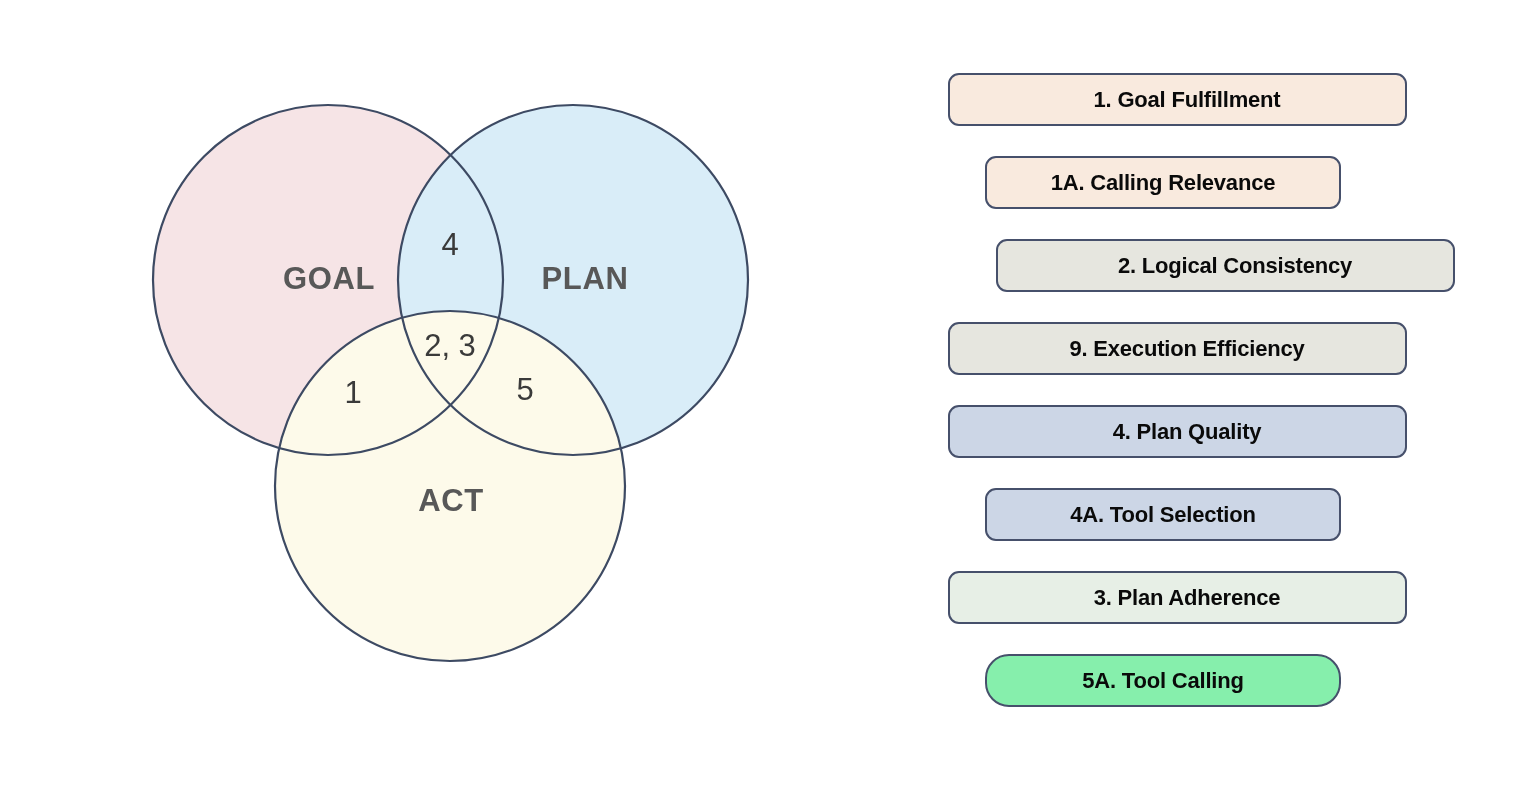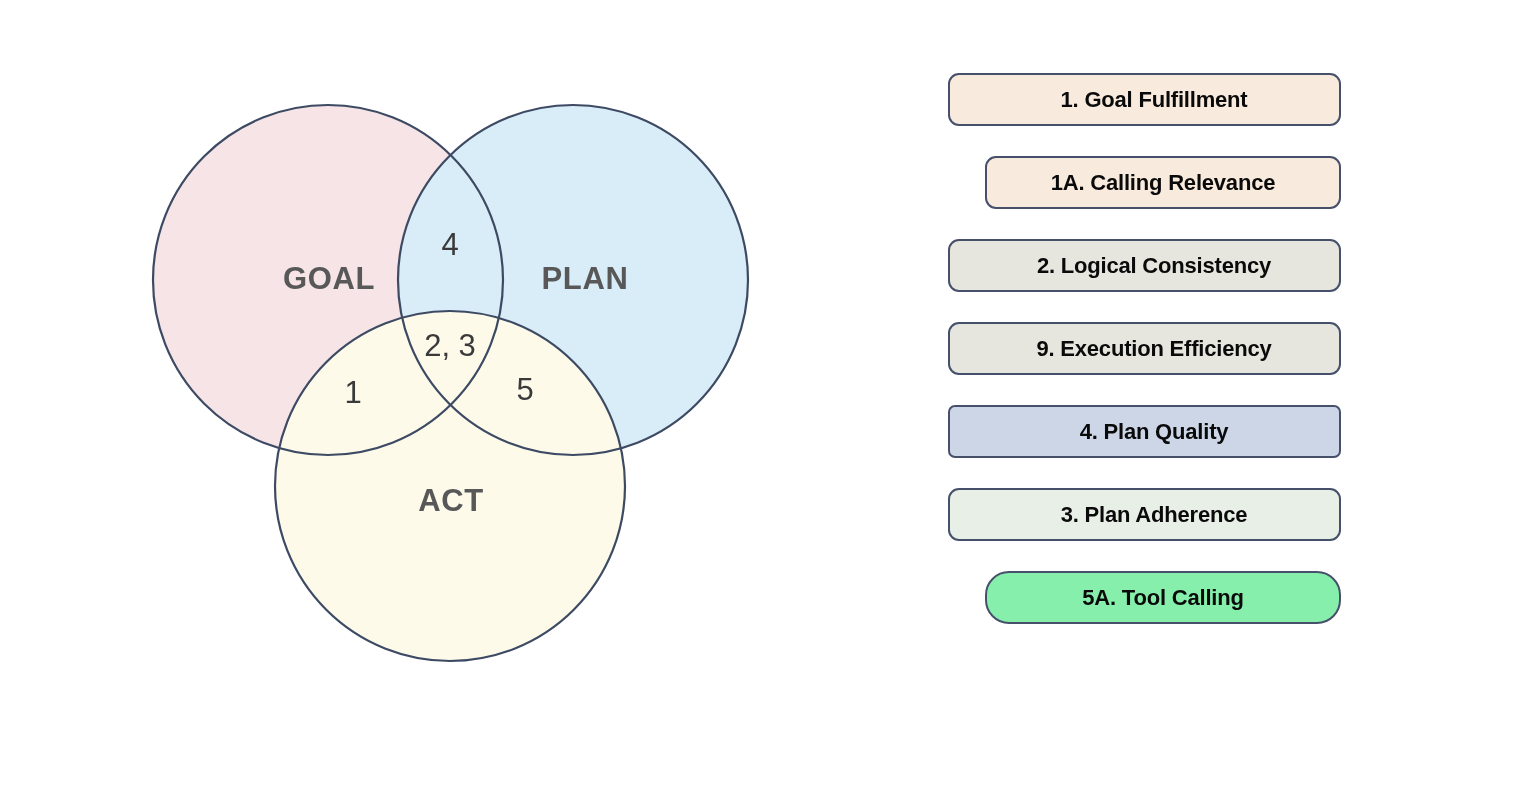--- a/index.html
+++ b/index.html
@@ -62,21 +62,21 @@
     border-radius: 11px;
     display: flex;
     align-items: center;
     justify-content: center;
     font-size: 22px;
     font-weight: bold;
     color: #0a0a0a;
     letter-spacing: -0.2px;
     white-space: nowrap;
   }
-  .legend-box.main  { width: 393px; margin-left: 0px; padding-left: 19px; }
+  .legend-box.main  { width: 459px; margin-left: 0px; padding-left: 19px; }
   .legend-box.sub   { width: 356px; margin-left: 37px; }
   .legend-box:last-child { margin-bottom: 0; }
 </style>
 </head>
 <body>
 
 <div id="canvas">
 
   <div id="venn-wrap">
     <svg id="venn-svg" width="900" height="798" viewBox="0 0 900 798" xmlns="http://www.w3.org/2000/svg">
@@ -114,28 +114,31 @@
     </svg>
   </div>
 
   <div id="legend">
       <div class="legend-box main" style="background: rgb(249, 234, 222); border-color: rgb(70, 80, 107);">
         <span>1. Goal Fulfillment</span>
       </div>
       <div class="legend-box sub" style="background: rgb(249, 234, 222); border-color: rgb(70, 80, 107);">
         <span>1A. Calling Relevance</span>
       </div>
-      <div class="legend-box main" style="background: rgb(230, 230, 223); border-color: rgb(70, 80, 107);">
+      <div class="legend-box main" style="background: rgb(230, 230, 223); border-color: rgb(70, 80, 107); margin-left: 48px;">
         <span>2. Logical Consistency</span>
       </div>
       <div class="legend-box main" style="background: rgb(230, 230, 223); border-color: rgb(70, 80, 107);">
         <span>9. Execution Efficiency</span>
       </div>
-      <div class="legend-box main" style="background: rgb(204, 214, 230); border-color: rgb(70, 80, 107); border-radius: 7px;">
+      <div class="legend-box main" style="background: rgb(204, 214, 230); border-color: rgb(70, 80, 107);">
         <span>4. Plan Quality</span>
+      </div>
+      <div class="legend-box sub" style="background: rgb(204, 214, 230); border-color: rgb(70, 80, 107);">
+        <span>4A. Tool Selection</span>
       </div>
       <div class="legend-box main" style="background: rgb(231, 239, 230); border-color: rgb(70, 80, 107);">
         <span>3. Plan Adherence</span>
       </div>
       <div class="legend-box sub" style="background: #86efac; border-color: rgb(70, 80, 107); border-radius: 24px;">
         <span>5A. Tool Calling</span>
       </div>
     </div>
 
 </div>

